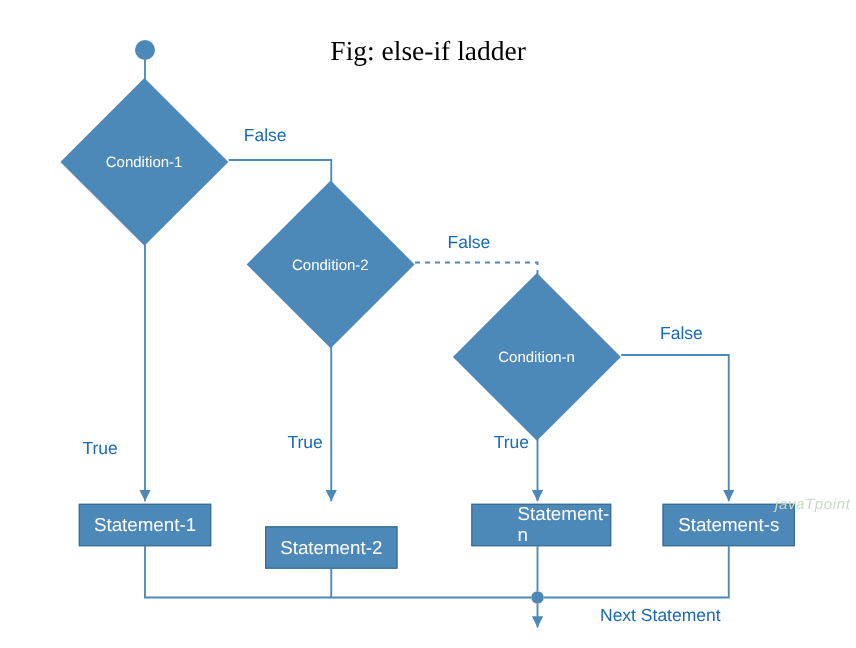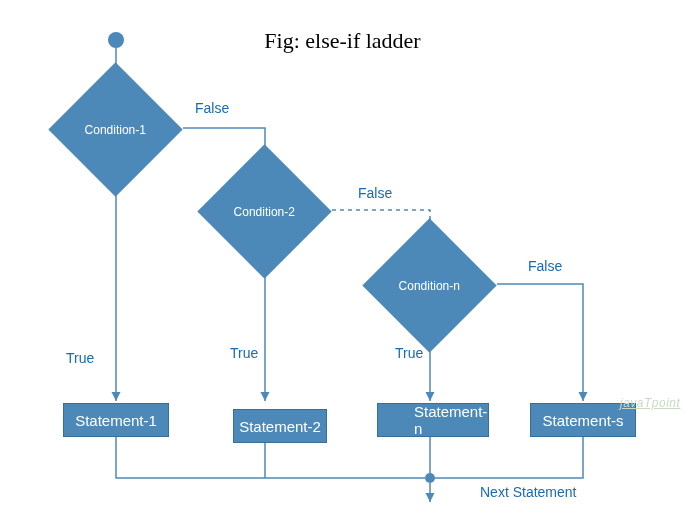--- a/index.html
+++ b/index.html
@@ -127,33 +127,33 @@
 <div class="diamond" style="width:95px;height:95px;left:217px;top:164px;">
   <span class="inner">Condition-2</span>
 </div>
 <div class="diamond" style="width:95px;height:95px;left:382px;top:238px;">
   <span class="inner">Condition-n</span>
 </div>
 
 <div class="rect" style="left:63px;top:403px;width:106px;">
   <span>Statement-1</span>
 </div>
-<div class="rect" style="left:212px;top:409px;width:94px;margin-left:21px;">
+<div class="rect" style="left:212px;top:421px;width:106px;">
   <span>Statement-2</span>
 </div>
 <div class="rect" style="left:377px;top:403px;width:112px;padding-left:36px;">
   <span>Statement-n</span>
 </div>
 <div class="rect" style="left:530px;top:403px;width:106px;">
   <span>Statement-s</span>
 </div>
 
 <div class="label" style="left:195px;top:100px;">False</div>
 <div class="label" style="left:358px;top:185px;">False</div>
 <div class="label" style="left:528px;top:258px;">False</div>
 
 <div class="label" style="left:66px;top:350px;">True</div>
 <div class="label" style="left:230px;top:345px;">True</div>
 <div class="label" style="left:395px;top:345px;">True</div>
 
 <div class="label" style="left:443px;top:484px;padding-left:37px;">Next Statement</div>
 
-<div class="watermark" style="left:620px;top:396px;text-decoration:underline;">javaTpoint</div>
+<div class="watermark" style="left:620px;top:396px;">javaTpoint</div>
 
 </body></html>

